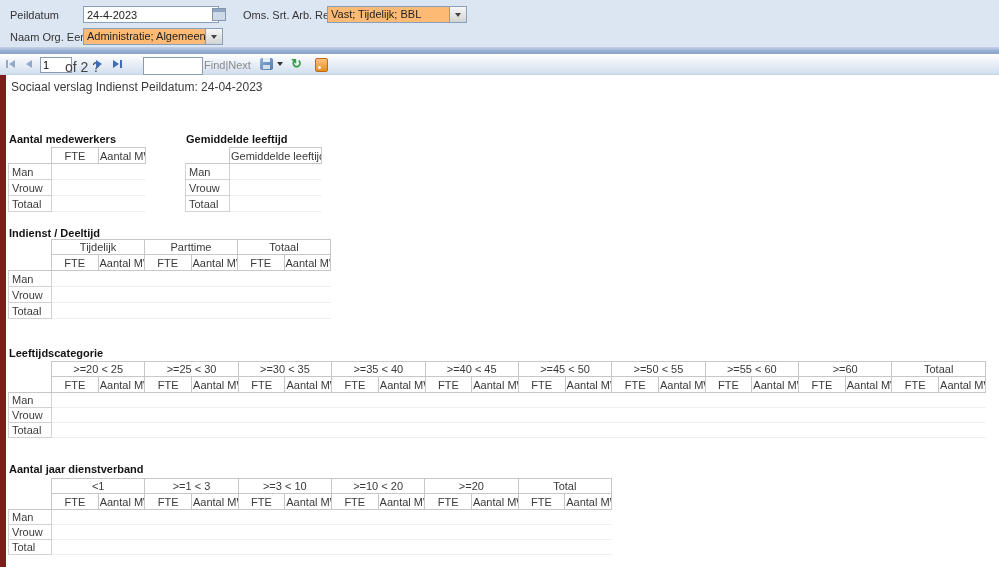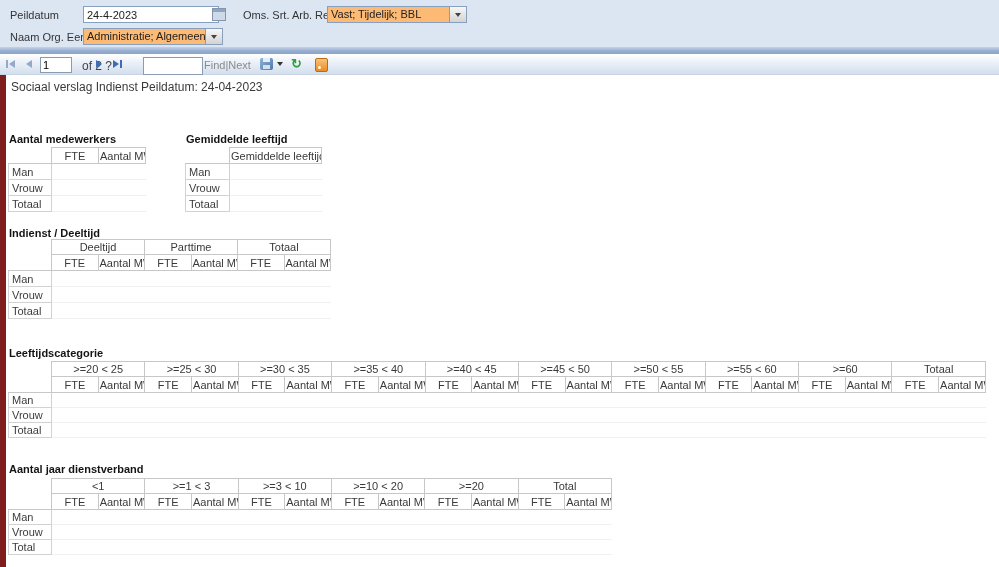--- a/index.html
+++ b/index.html
@@ -29,21 +29,21 @@
   .toolbar{
     position:absolute;left:0;top:54px;width:999px;height:20px;
     background:linear-gradient(#ffffff,#e3ebf5 60%,#d3dfee);border-bottom:1px solid #c8d4e4
   }
   .nav{position:absolute;top:6px;display:flex;align-items:center;gap:1px;cursor:pointer;--c:#3e6db5}
   .nav.dim{--c:#93a9c9}
   .tl{width:0;height:0;border-top:4px solid transparent;border-bottom:4px solid transparent;border-right:6px solid var(--c)}
   .tr{width:0;height:0;border-top:4px solid transparent;border-bottom:4px solid transparent;border-left:6px solid var(--c)}
   .vbar{width:2px;height:8px;background:var(--c)}
   .pg{position:absolute;left:40px;top:3px;width:26px;height:14px;border:1px solid #8a9cb2;font-size:11px;padding:0 2px;font-family:inherit;outline:none}
-  .of{position:absolute;left:82px;top:5px;font-size:12px;color:#444}
+  .of{position:absolute;left:65px;top:5px;font-size:14px;color:#444}
   .find-input{position:absolute;left:143px;top:3px;width:54px;height:14px;border:1px solid #8a9cb2;font-size:11px;font-family:inherit;outline:none}
   .findnext{position:absolute;left:204px;top:5px;font-size:11px;color:#8b8b8b;display:flex;}
   .findnext a{color:#8b8b8b;text-decoration:none;cursor:pointer}
   .export-group{position:absolute;left:260px;top:4px;display:flex;align-items:center;cursor:pointer}
   .floppy{width:13px;height:12px;background:linear-gradient(135deg,#8fb3dc,#4d79ab);border-radius:2px;position:relative}
   .floppy::before{content:"";position:absolute;left:3px;top:0;width:7px;height:4px;background:#e8eef5}
   .floppy::after{content:"";position:absolute;left:3px;bottom:1px;width:7px;height:4px;background:#d5e0ec}
   .caret{margin-left:4px;width:0;height:0;border-left:3px solid transparent;border-right:3px solid transparent;border-top:4px solid #333}
   .refresh{position:absolute;left:291px;top:2px;font-size:13px;line-height:15px;color:#2f9e3f;font-weight:bold;cursor:pointer}
   .feed{position:absolute;left:315px;top:4px;width:11px;height:12px;border:1px solid #c06a10;border-radius:2px;background:linear-gradient(#f9c27c,#ec8c1e);cursor:pointer}
@@ -187,21 +187,21 @@
           <col>
           <col>
           <col>
           <col>
           <col>
           <col>
         </colgroup>
         <thead>
           <tr style="height: 15px;">
             <th class="corner" rowspan="2"></th>
-            <th colspan="2">Deeltijd</th>
+            <th colspan="2">Tijdelijk</th>
             <th colspan="2">Parttime</th>
             <th colspan="2">Totaal</th>
           </tr>
           <tr style="height: 16px;">
             <th>FTE</th>
             <th>Aantal MW</th>
             <th>FTE</th>
             <th>Aantal MW</th>
             <th>FTE</th>
             <th>Aantal MW</th>

